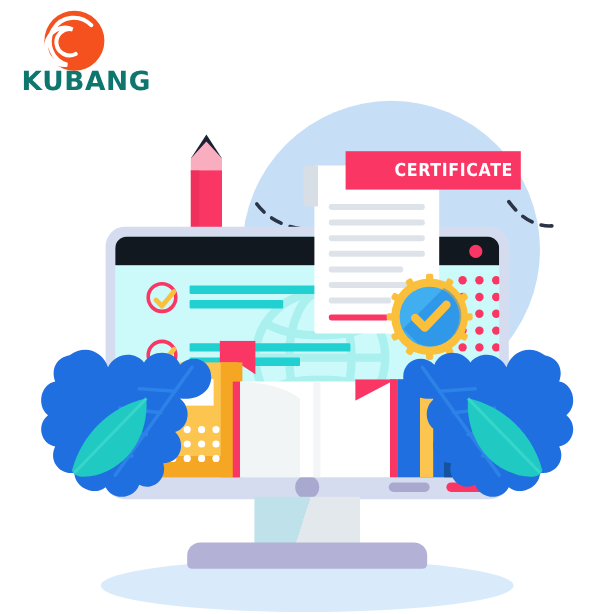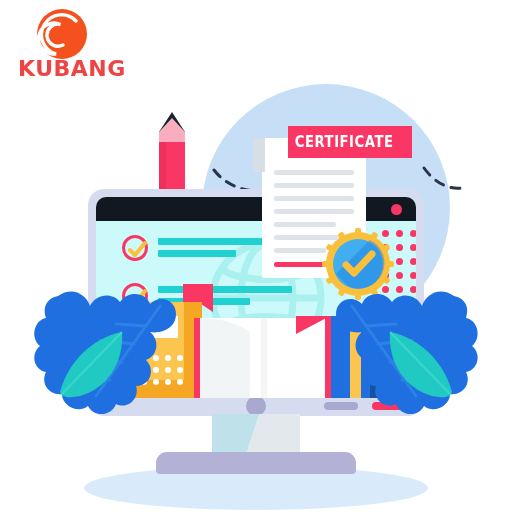--- a/index.html
+++ b/index.html
@@ -5,21 +5,21 @@
   html,body{margin:0;padding:0;background:#ffffff;}
   body{font-family:"Liberation Sans",sans-serif;}
   #stage{position:relative;width:512px;height:512px;overflow:hidden;background:#ffffff;}
   .abs{position:absolute;}
 
   
   #logo{left:18px;top:8px;width:120px;height:74px;}
   #logo-mark{position:absolute;left:18px;top:0;width:52px;height:52px;}
   #logo-text{position:absolute;left:0;top:50px;width:120px;
     font-family:"DejaVu Sans",sans-serif;font-weight:bold;font-size:22px;
-    letter-spacing:0.5px;color:#ef4444;line-height:22px;}
+    letter-spacing:0.5px;color:#0f766e;line-height:22px;}
 
   
   #bg-circle{left:202px;top:84px;width:248px;height:248px;border-radius:50%;background:#C6DFF7;}
 
   
   .dash-svg{left:0;top:0;width:512px;height:512px;pointer-events:none;}
 
   
   #monitor{left:88px;top:189px;width:336px;height:227px;border-radius:16px;
            background:#D6DCEF;box-shadow:none;}
@@ -41,22 +41,22 @@
   .bar-long{position:absolute;left:36px;top:3px;height:7px;border-radius:1px;background:#21D0D0;}
   .bar-short{position:absolute;left:36px;top:15px;height:7px;border-radius:1px;background:#21D0D0;}
 
   
   #dotgrid{position:absolute;left:286px;top:33px;width:74px;height:62px;}
   .pdot{position:absolute;width:7px;height:7px;border-radius:50%;background:#FA3664;}
 
   
   #cert{left:262px;top:138px;width:104px;height:140px;background:#FFFFFF;border-radius:2px;}
   #cert-fold{position:absolute;left:-9px;top:0;width:12px;height:34px;background:#D8DEE6;border-radius:3px 0 0 3px;}
-  #cert-banner{position:absolute;left:26px;top:-12px;width:124px;height:32px;background:#FA3664;
-     display:flex;align-items:center;justify-content:flex-start;}
+  #cert-banner{position:absolute;left:26px;top:-12px;width:146px;height:32px;background:#FA3664;
+     display:flex;align-items:center;justify-content:flex-end;}
   #cert-banner span{font-family:"DejaVu Sans",sans-serif;font-weight:bold;font-size:15px;
      letter-spacing:0.6px;color:#FFFFFF;transform:scaleX(0.88);}
   .cline{position:absolute;left:12px;height:5px;border-radius:2px;background:#DDE3E9;}
   .cline-accent{background:#FA3664;}
 
   
   #badge{left:322px;top:228px;width:72px;height:72px;}
 
   
   #pencil{left:155px;top:110px;width:34px;height:82px;}

